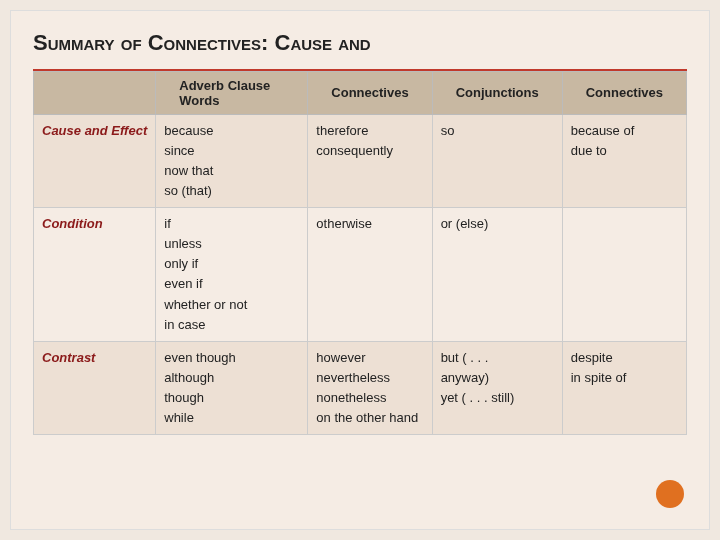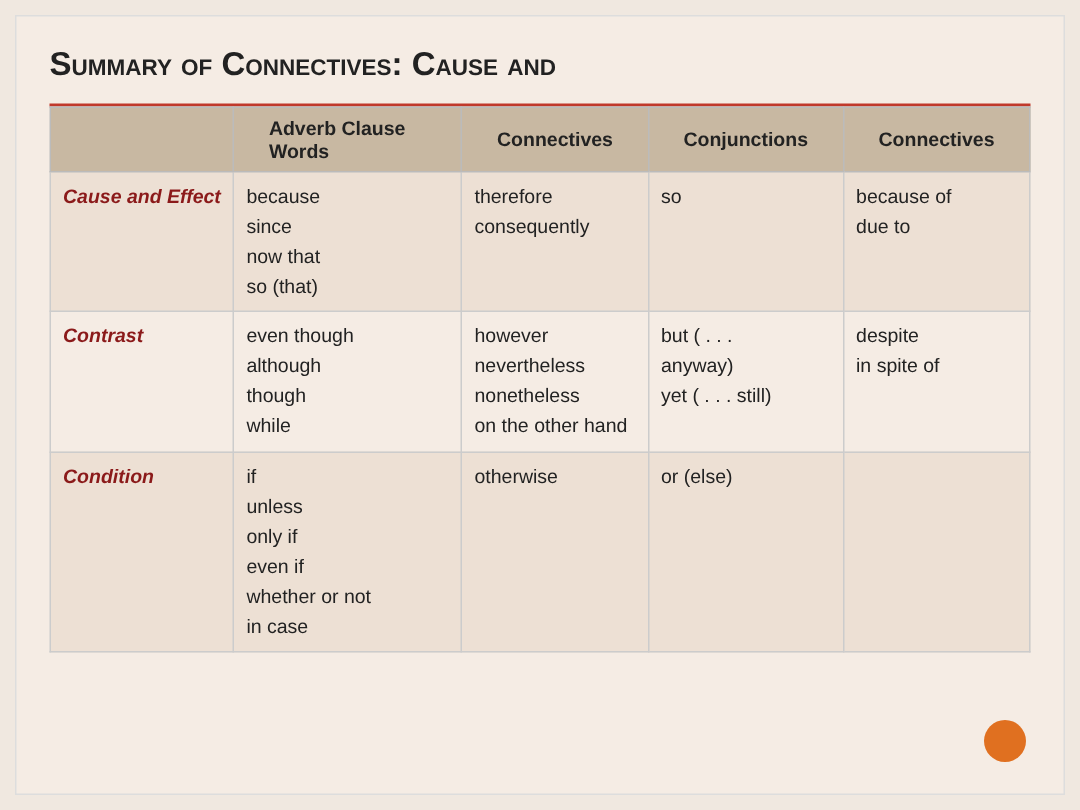--- a/index.html
+++ b/index.html
@@ -113,30 +113,30 @@
       </thead>
       <tbody id="table-body">
       <tr>
             <td class="row-label">Cause and Effect</td>
             <td>because<br>since<br>now that<br>so (that)</td>
             <td>therefore<br>consequently</td>
             <td>so</td>
             <td>because of<br>due to</td>
           </tr>
           <tr>
+            <td class="row-label">Condition</td>
+            <td>if<br>unless<br>only if<br>even if<br>whether or not<br>in case</td>
+            <td>otherwise</td>
+            <td>or (else)</td>
+            <td></td>
+          </tr>
+          <tr>
             <td class="row-label">Contrast</td>
             <td>even though<br>although<br>though<br>while</td>
             <td>however<br>nevertheless<br>nonetheless<br>on the other hand</td>
             <td>but ( . . .<br>anyway)<br>yet ( . . . still)</td>
             <td>despite<br>in spite of</td>
-          </tr>
-          <tr>
-            <td class="row-label">Condition</td>
-            <td>if<br>unless<br>only if<br>even if<br>whether or not<br>in case</td>
-            <td>otherwise</td>
-            <td>or (else)</td>
-            <td></td>
           </tr>
         </tbody>
     </table>
   </div>
   <div class="orange-dot"></div>
 </div>
 
 </body></html>

